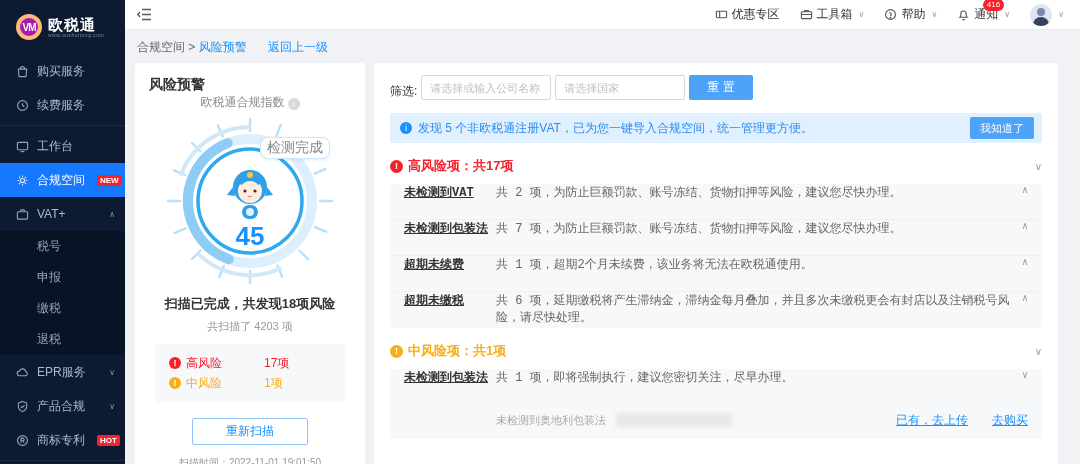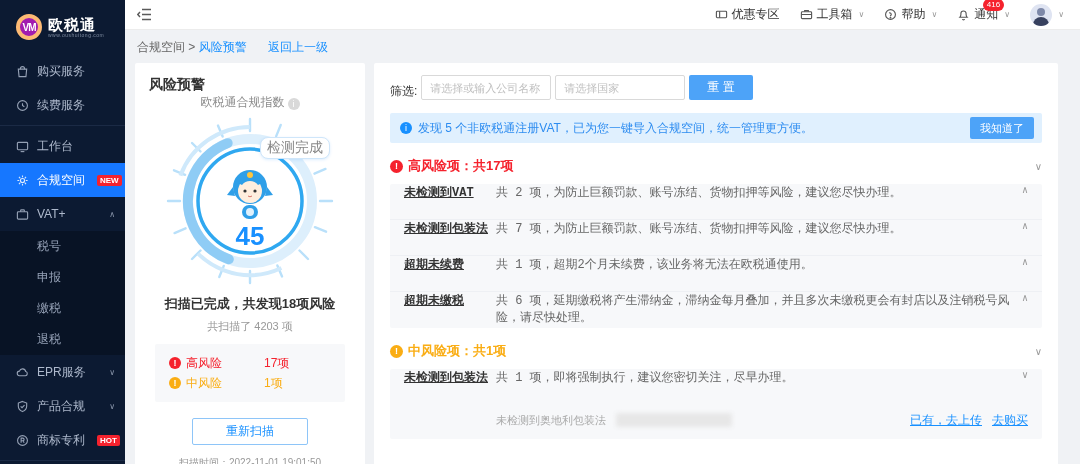--- a/index.html
+++ b/index.html
@@ -94,21 +94,21 @@
     font-size:12px; border-bottom:1px solid #eef0f4; cursor:pointer;font-family:Liberation Mono, monospace;}
   .risk-row:last-child { border-bottom:none; }
   .risk-name { font-weight:bold; color:#333; text-decoration:underline;
     width:92px; flex:none; }
   .risk-desc { color:#666; }
   .row-chev { margin-left:auto; color:#999; font-size:10px; }
   .sub-row { display:flex; align-items:center; height:34px; padding:0 14px 4px 106px;
     font-size:11px; color:#aaa; }
   .redacted { width:116px; height:14px; margin-left:10px; background:#e7e7e7;
     filter:blur(2px); border-radius:2px;}
-  .sub-links { margin-left:auto; display:flex; gap:10px; font-size:12px; }
+  .sub-links { margin-left:auto; display:flex; gap:24px; font-size:12px; }
   .sub-links span { color:#1890ff; text-decoration:underline; cursor:pointer; }
 
   svg text { font-family:"Liberation Sans","DejaVu Sans",sans-serif; }
 </style>
 </head>
 <body>
 
 <div class="sidebar">
   <div class="logo">
     <div class="logo-mark">VM</div>

